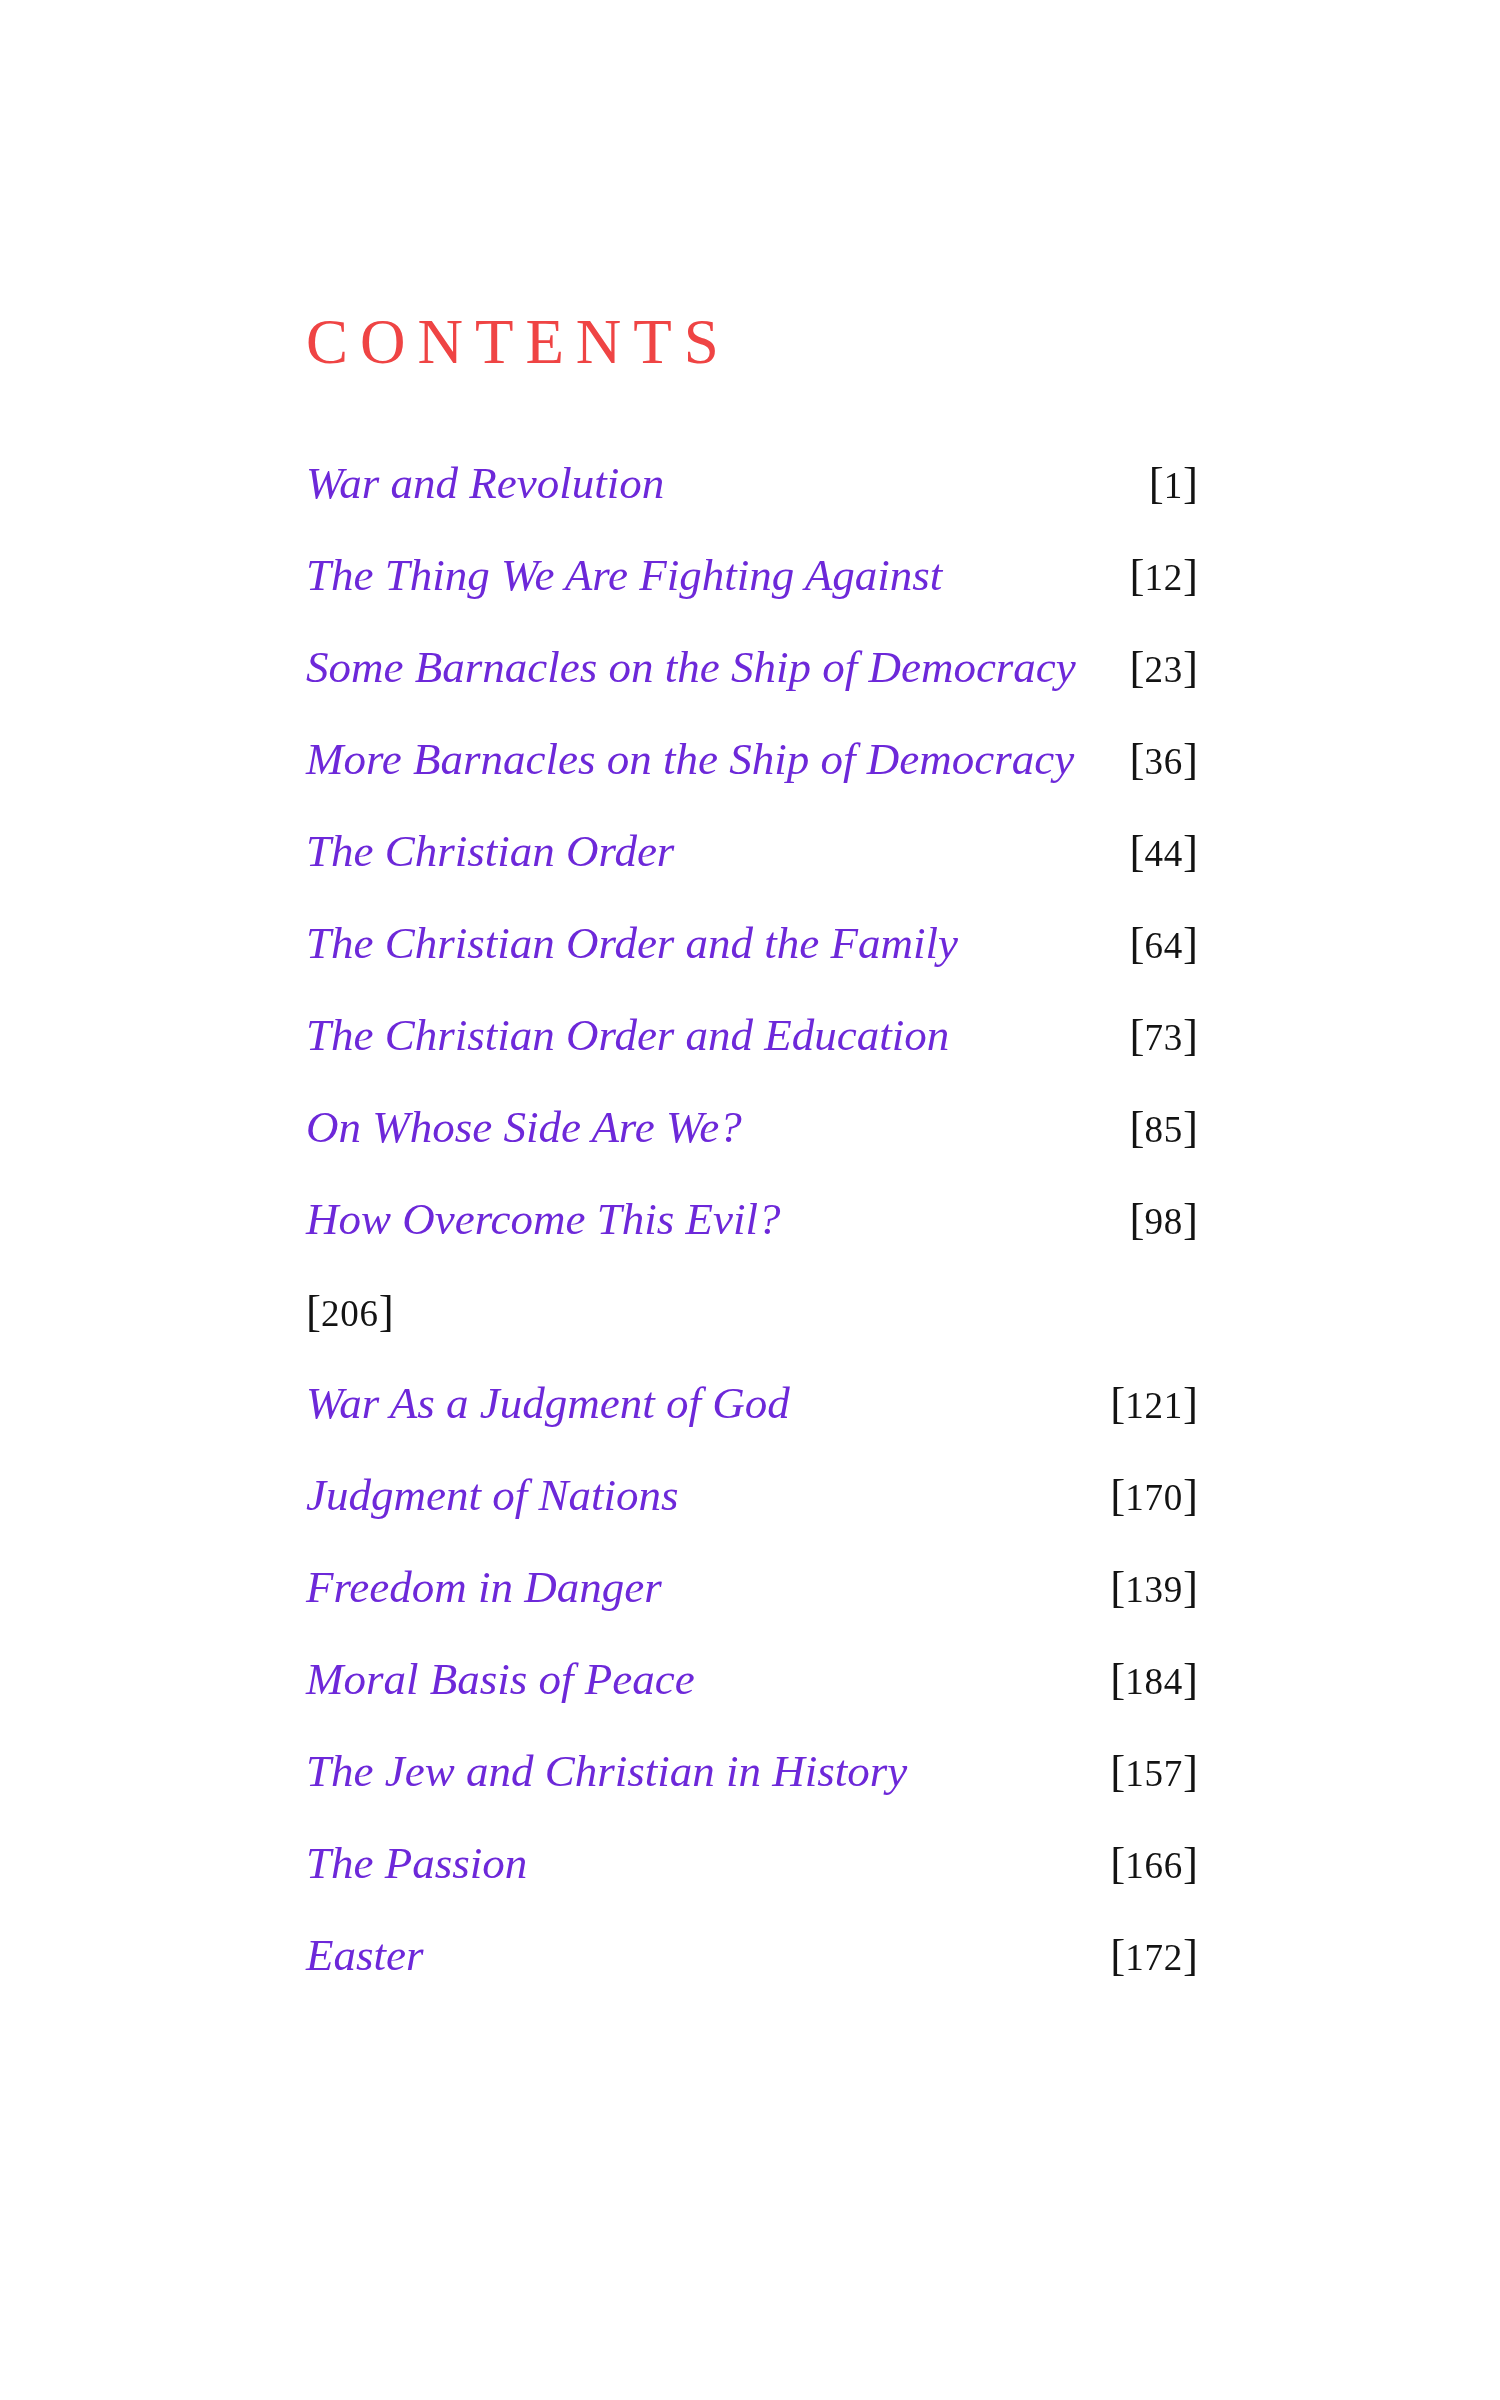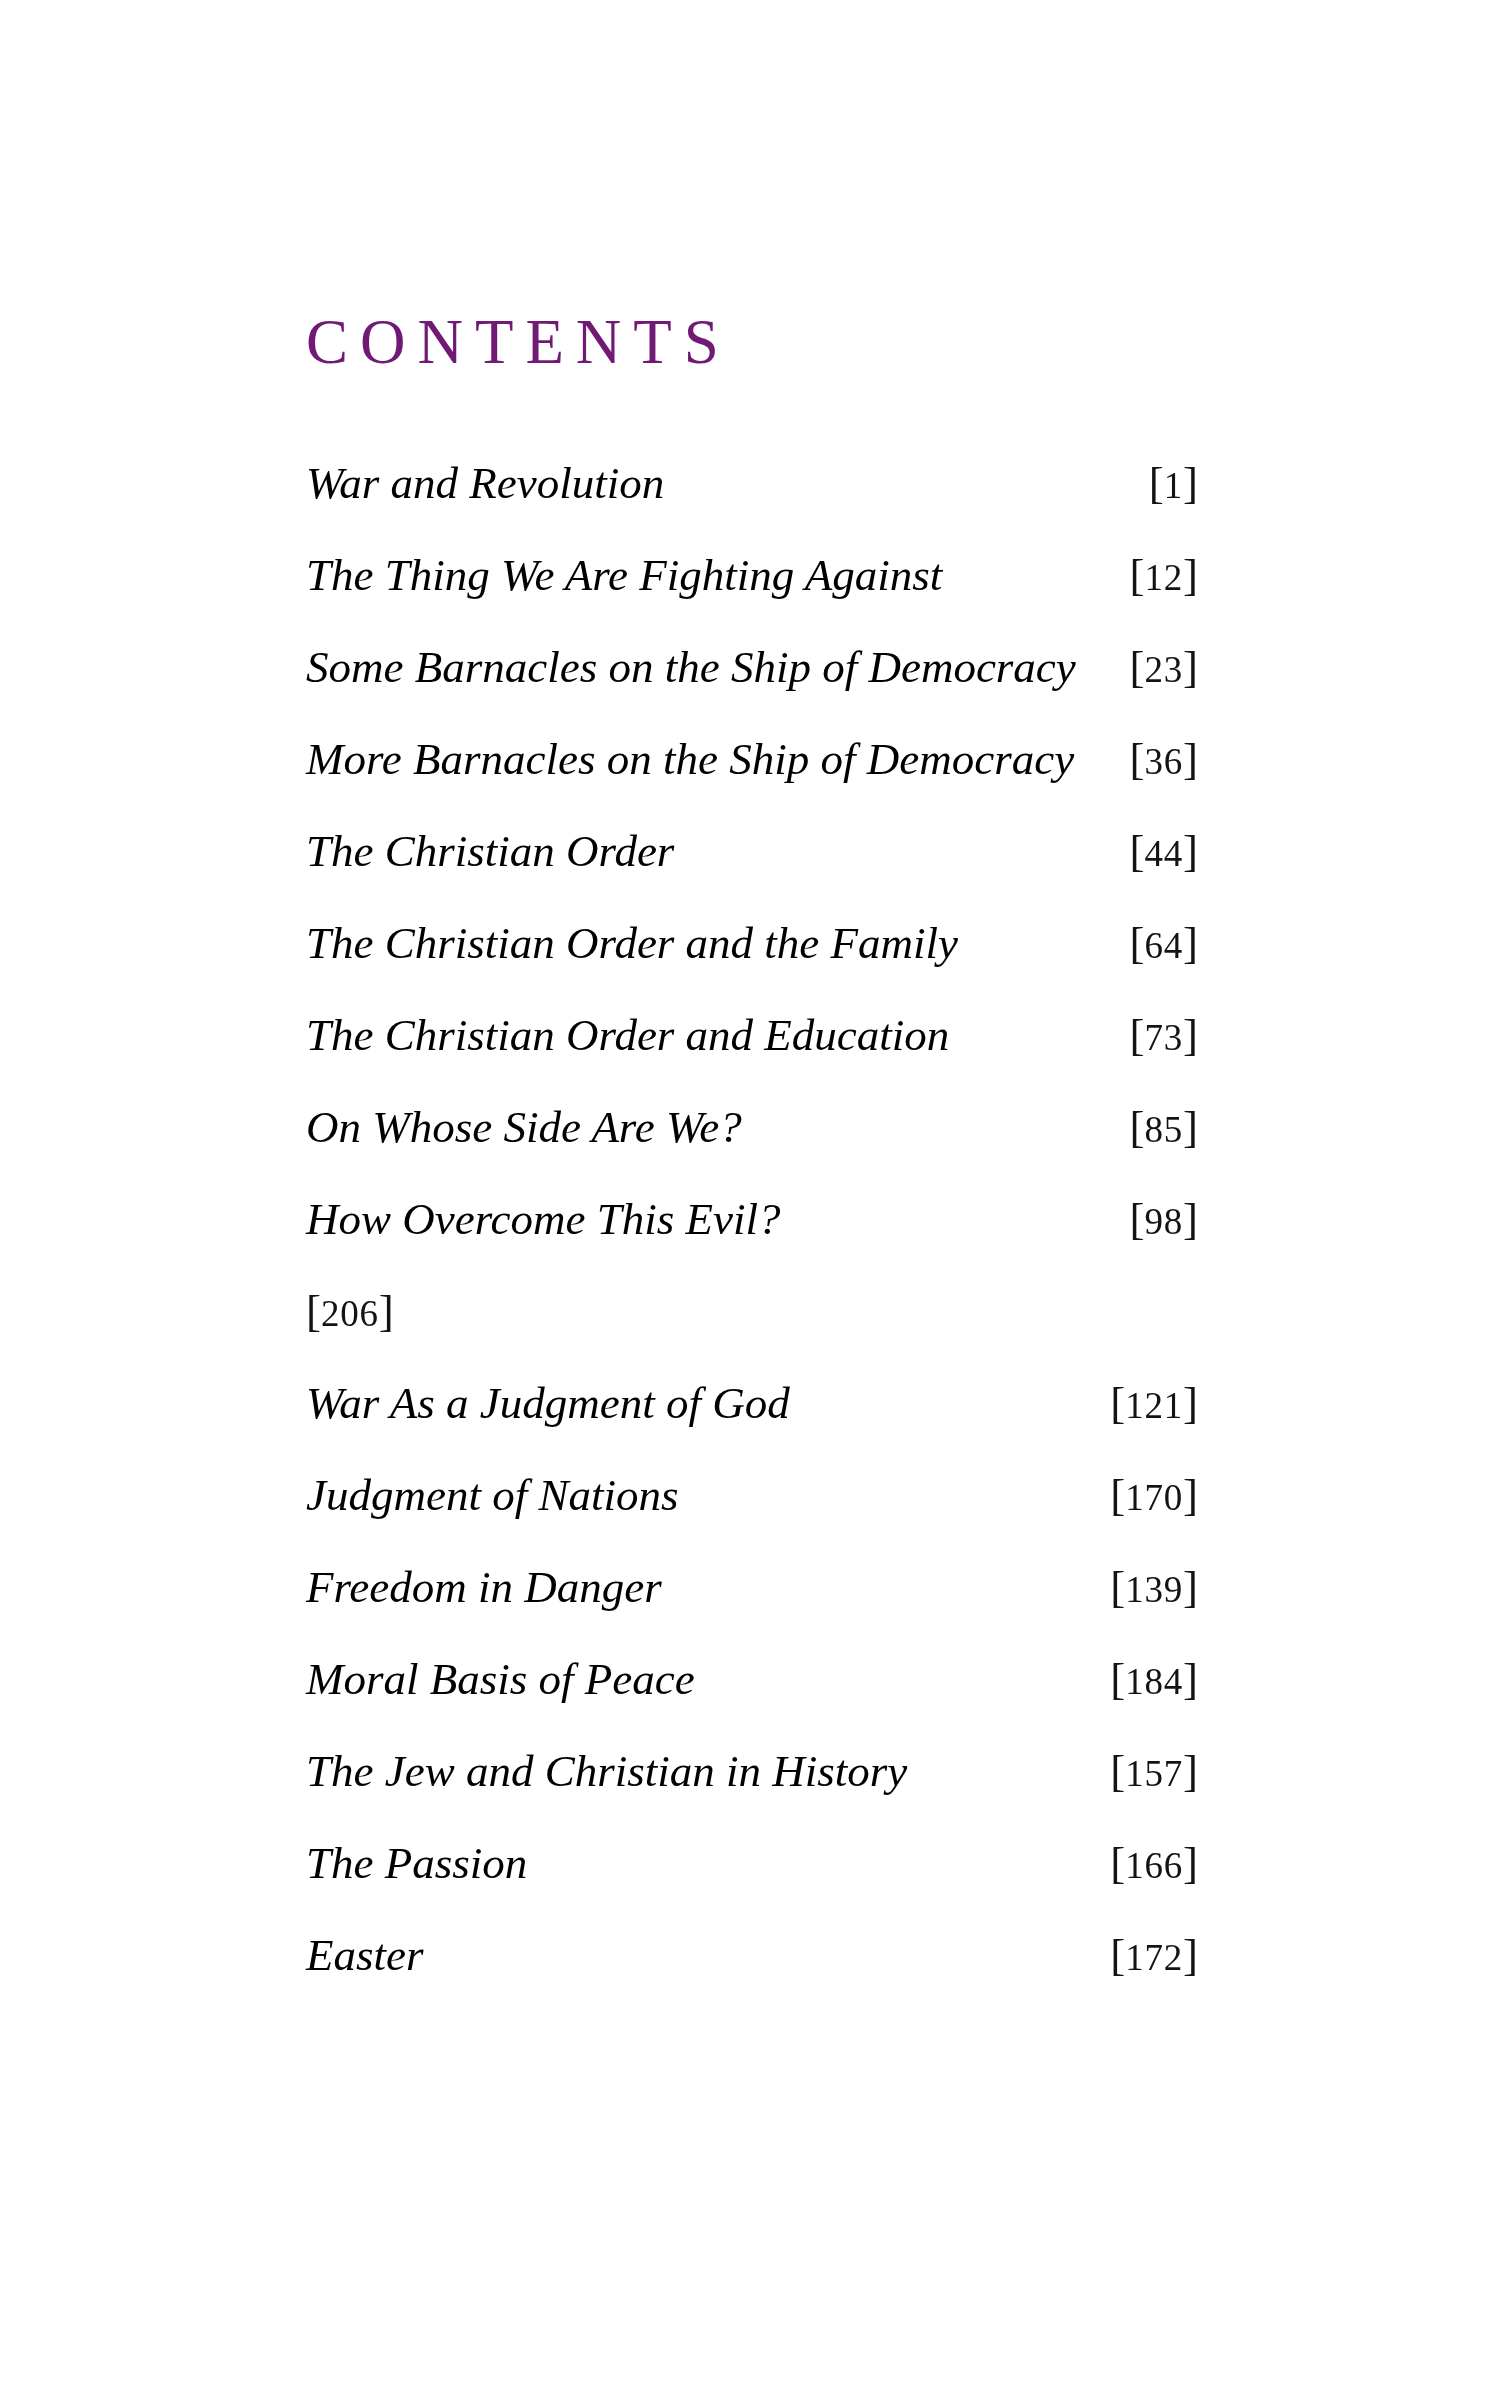--- a/index.html
+++ b/index.html
@@ -22,21 +22,21 @@
   }
   .title {
     position: absolute;
     left: 306px;
     top: 311px;
     margin: 0;
     font-size: 63px;
     font-weight: 400;
     letter-spacing: 0.19em;
     line-height: 1;
-    color: #701a75;
+    color: #ef4444;
     white-space: nowrap;
   }
   .toc {
     position: absolute;
     left: 306px;
     top: 437px;
     width: 892px;
     margin: 0;
     padding: 0;
     list-style: none;
@@ -45,21 +45,21 @@
     display: flex;
     justify-content: space-between;
     align-items: baseline;
     height: 92px;
     line-height: 92px;
     white-space: nowrap;
   }
   .entry-title {
     font-style: italic;
     font-size: 45px;
-    color: #000000;
+    color: #6d28d9;
     padding-right: 30px;
   }
   .entry-page {
     font-style: normal;
     font-size: 45px;
     color: #131313;
     flex: 0 0 auto;
   }
   .entry-page .bracket {
     font-size: 45px;

